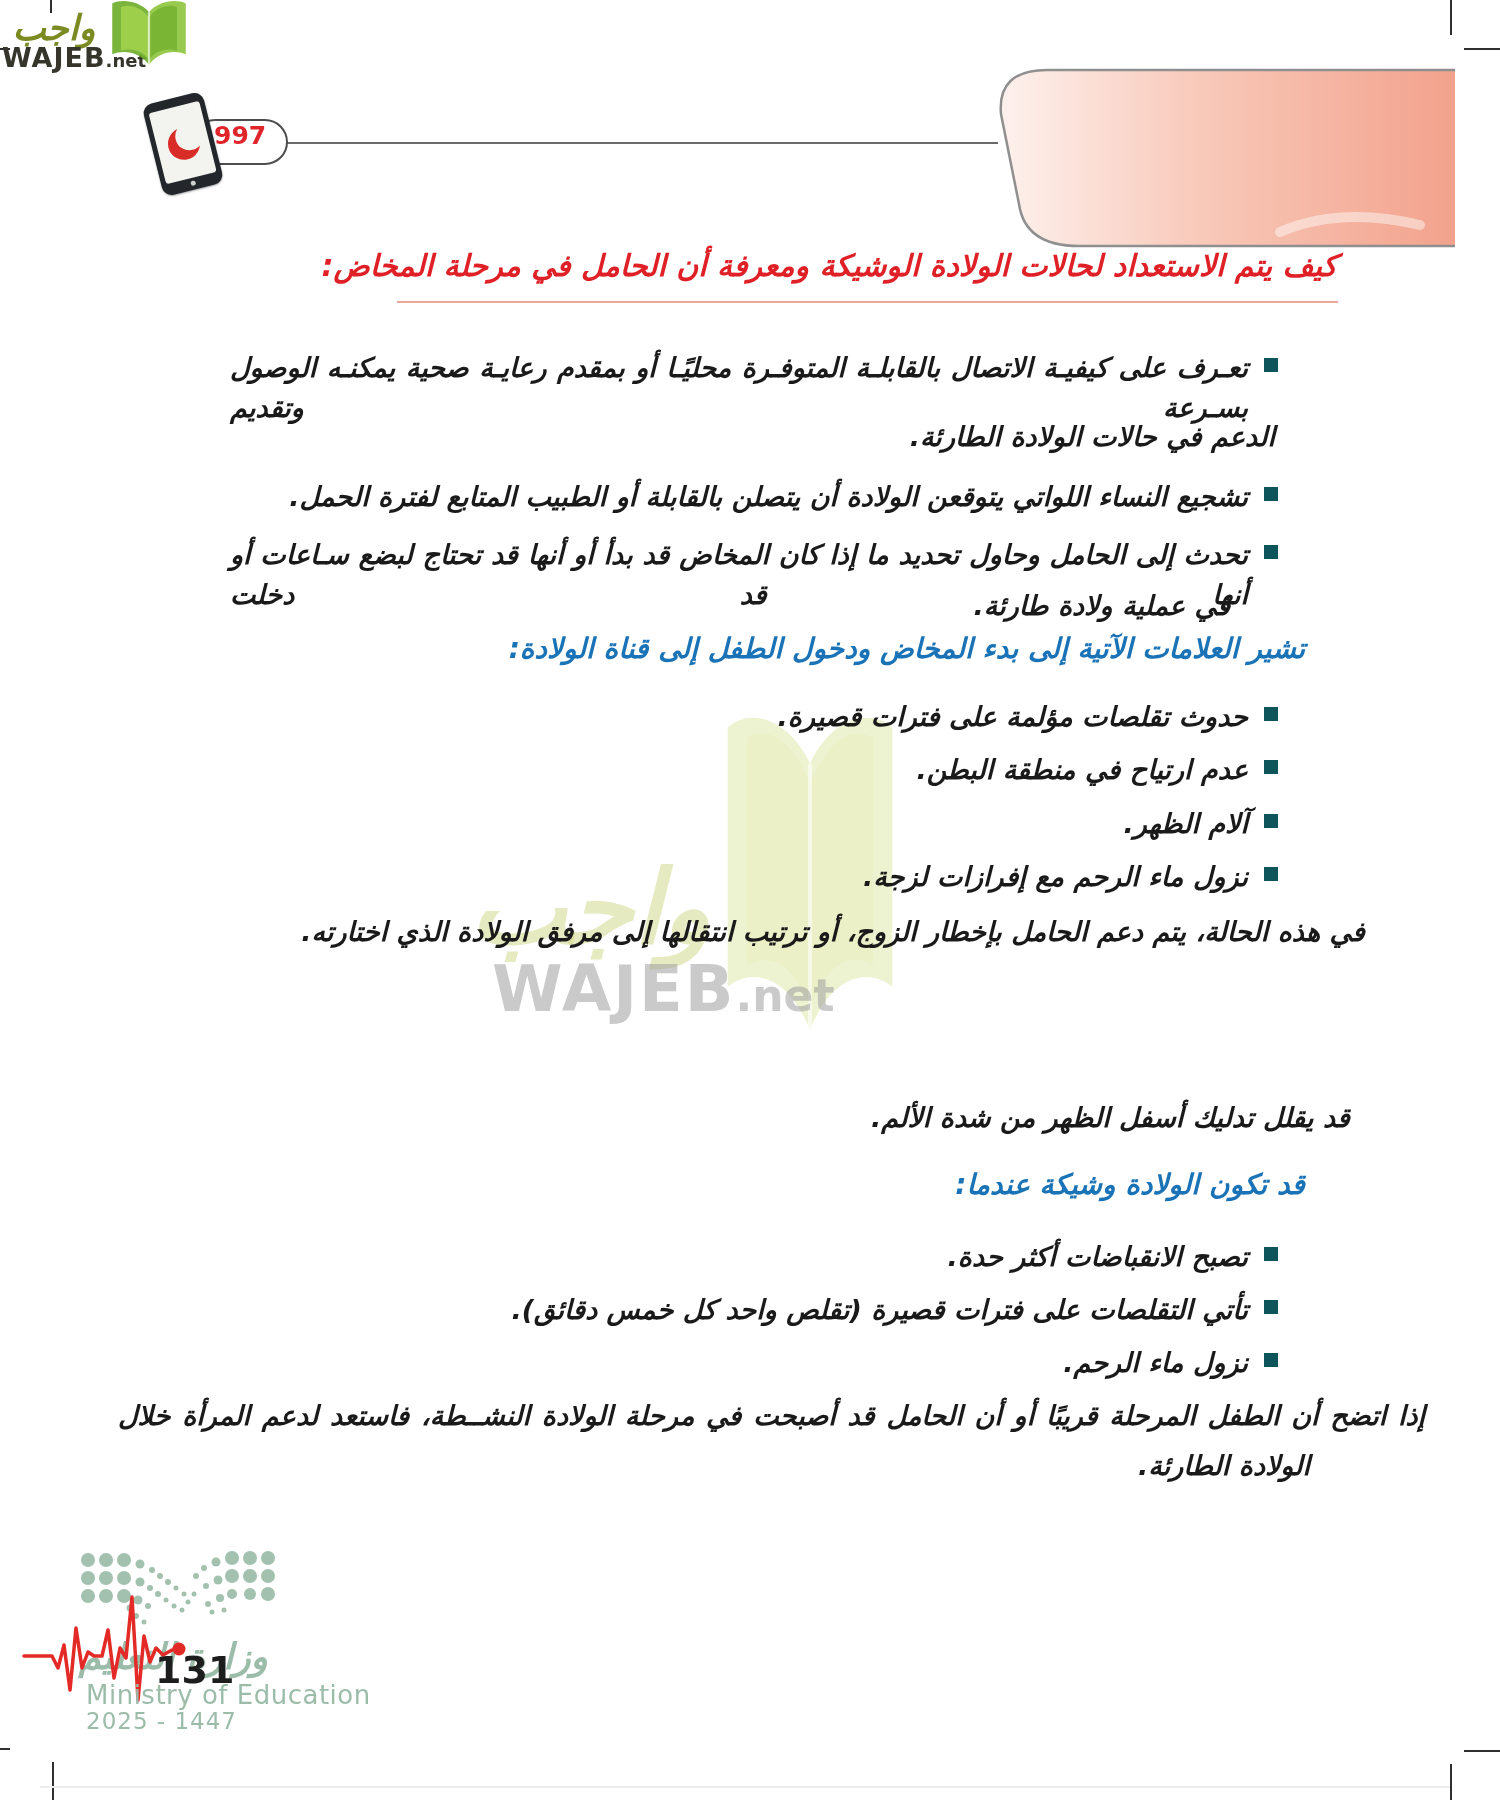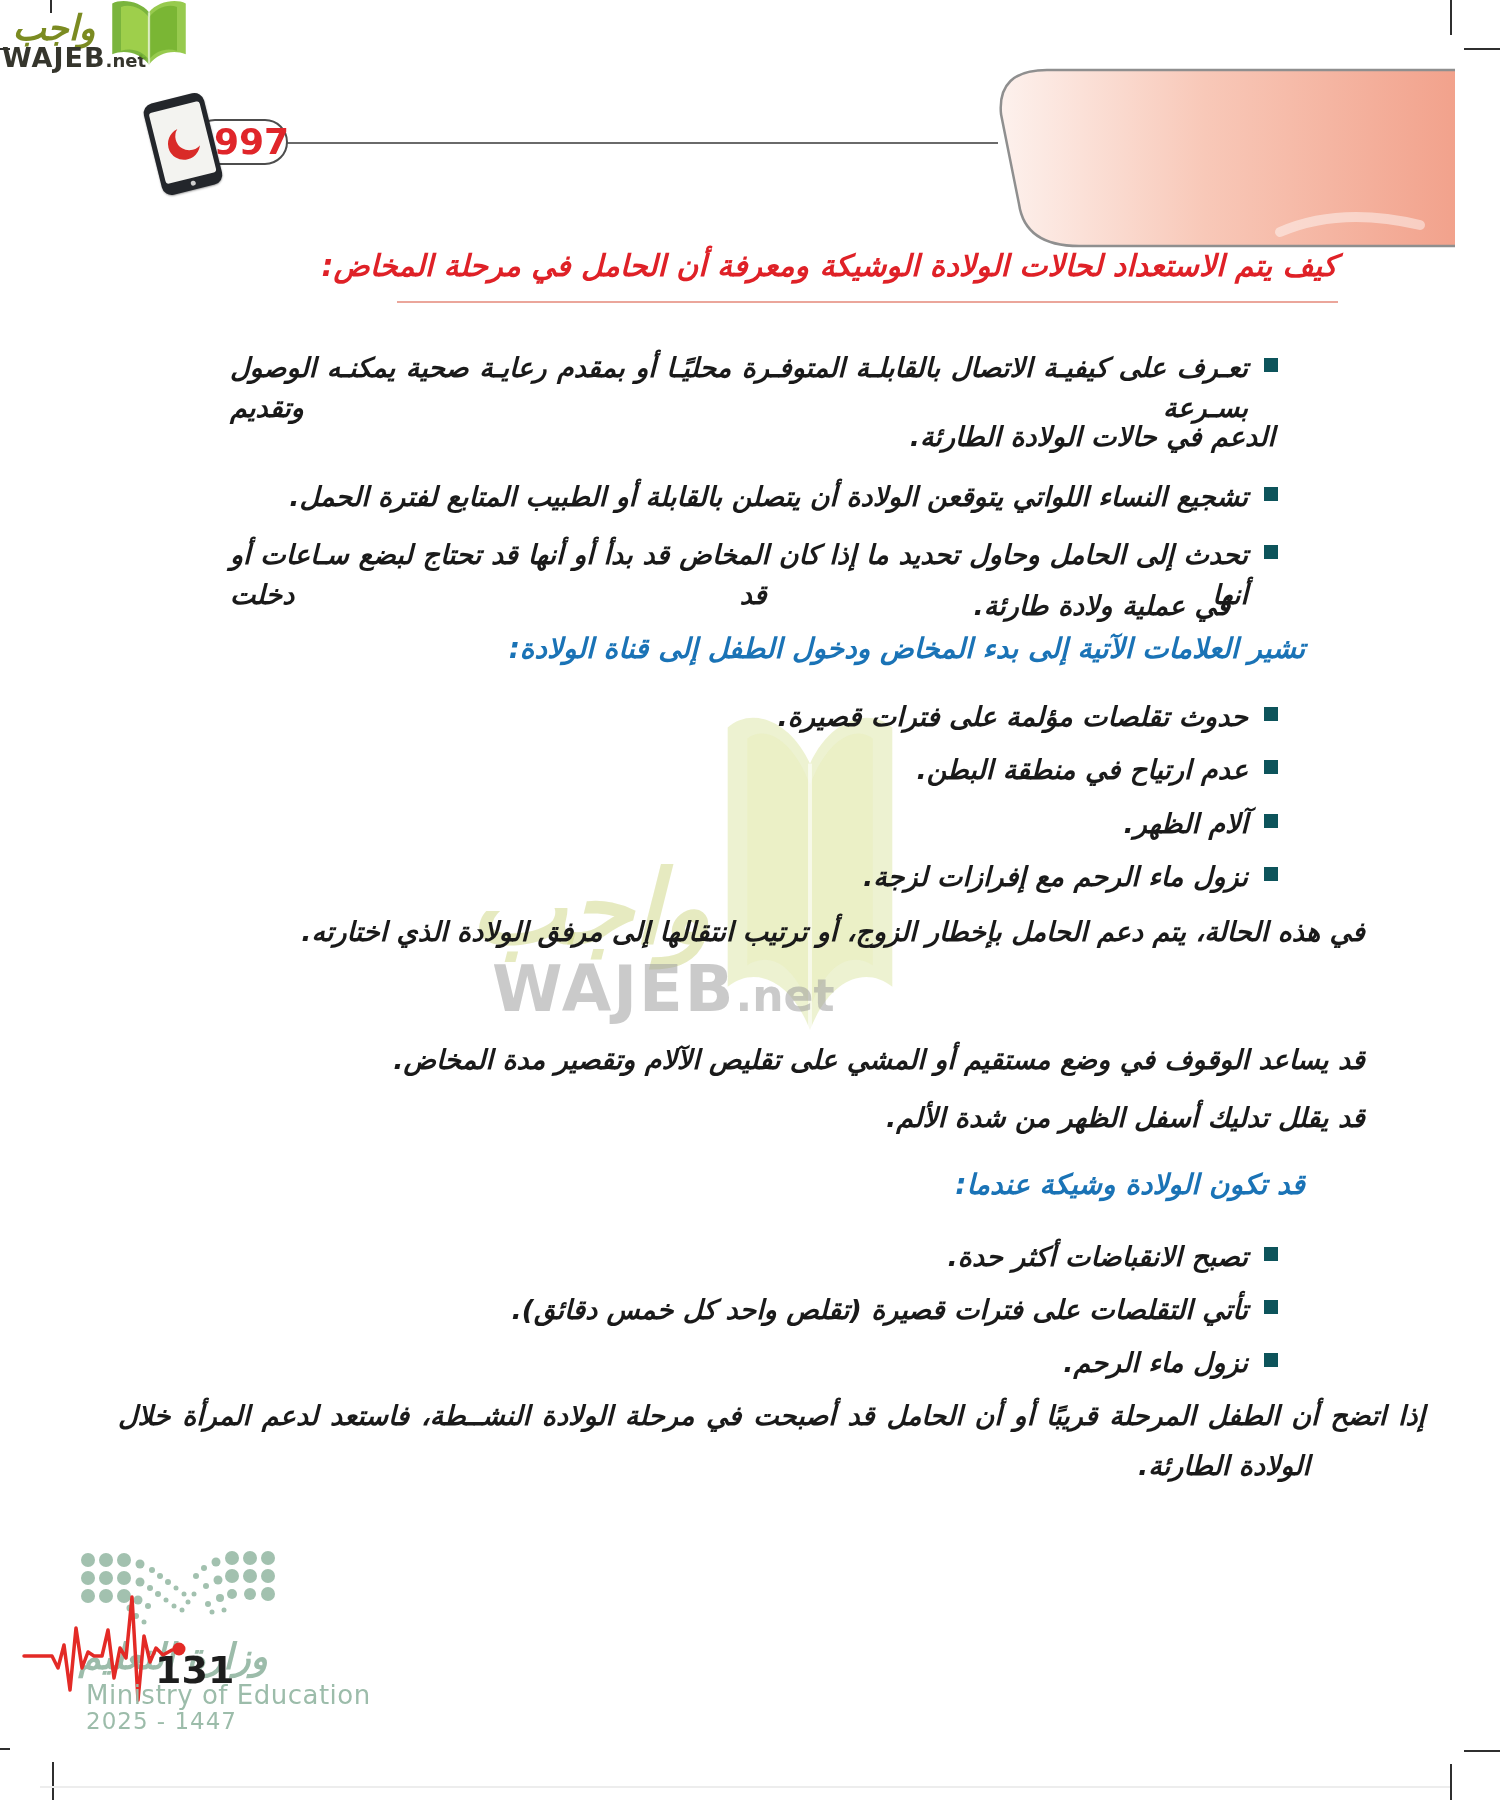--- a/index.html
+++ b/index.html
@@ -10,21 +10,21 @@
   .mark{position:absolute;background:#2f2f2f;}
   
   #logo-ar{left:6px;top:8px;width:96px;text-align:center;font-size:35px;font-weight:bold;color:#7b8b21;}
   #logo-latin{left:2px;top:42px;width:110px;text-align:center;color:#35352c;font-weight:bold;}
   #logo-latin .big{font-size:27px;letter-spacing:1px;}
   #logo-latin .small{font-size:18px;}
   #logo-book{left:103px;top:0px;}
   
   #pill{left:192px;top:119px;width:96px;height:46px;border:2.5px solid #4d4d4d;border-radius:26px;
         background:#fff;box-sizing:border-box;}
-  #pill-num{left:214px;top:121px;width:72px;text-align:right;font-size:36px;font-weight:bold;color:#e0252a;}
+  #pill-num{left:214px;top:121px;width:72px;text-align:left;font-size:25px;font-weight:bold;color:#e0252a;}
   #connector{left:286px;top:142px;width:712px;height:2px;background:#6a6a6a;}
   #phone{left:152px;top:97px;width:62px;height:94px;background:#23262b;border-radius:10px;
          transform:rotate(-14deg);box-shadow:0 1px 2px rgba(0,0,0,.35);}
   #phone-screen{position:absolute;left:5px;top:9px;right:5px;bottom:12px;background:#f3f3f0;border-radius:3px;}
   #crescent{position:absolute;left:11px;top:22px;width:32px;height:32px;border-radius:50%;background:#d92b28;}
   #crescent-cut{position:absolute;left:9px;top:-4px;width:28px;height:28px;border-radius:50%;background:#f3f3f0;}
   #phone-dot{position:absolute;left:50%;bottom:4px;width:5px;height:5px;margin-left:-2px;border-radius:50%;background:#cfcfcf;}
   
   .wm{pointer-events:none;}
   #wm-ar{left:470px;top:848px;font-size:102px;font-weight:bold;color:rgba(205,214,130,0.5);}
@@ -48,21 +48,21 @@
   #sqb1{left:1264px;top:707px;} #sqb2{left:1264px;top:760px;} #sqb3{left:1264px;top:814px;} #sqb4{left:1264px;top:867px;}
   #sqc1{left:1264px;top:1247px;} #sqc2{left:1264px;top:1300px;} #sqc3{left:1264px;top:1353px;}
   #a1l1{left:230px;top:348px;width:1018px;}
   #a1l2{right:225px;top:417px;}
   #a2l1{right:252px;top:477px;}
   #a3l1{left:230px;top:535px;width:1018px;}
   #a3l2{right:270px;top:586px;}
   #b1{right:252px;top:697px;} #b2{right:252px;top:750px;margin-left:43px;} #b3{right:252px;top:804px;} #b4{right:252px;top:857px;}
   #p-case{right:135px;top:912px;}
   #p-stand{right:135px;top:1040px;}
-  #p-massage{right:135px;top:1098px;}
+  #p-massage{right:150px;top:1098px;}
   #c1{right:252px;top:1237px;} #c2{right:252px;top:1290px;} #c3{right:252px;top:1343px;}
   #close1{left:118px;top:1396px;width:1307px;}
   #close2{right:190px;top:1446px;}
   
   #moe-dots{left:78px;top:1550px;}
   #moe-ar{right:1232px;top:1636px;font-size:36px;font-weight:bold;color:#9cbcaa;white-space:nowrap;}
   #ecg{left:0px;top:1585px;}
   #page-num{left:155px;top:1648px;font-size:38px;font-weight:bold;color:#1d1d1d;}
   #moe-en{left:86px;top:1680px;font-size:26px;color:#9cbcaa;letter-spacing:.5px;}
   #moe-years{left:86px;top:1708px;font-size:23px;color:#9cbcaa;letter-spacing:1px;}
@@ -145,21 +145,20 @@
   <div class="abs rtl body-txt" id="b1">حدوث تقلصات مؤلمة على فترات قصيرة.</div>
   <span class="sq" id="sqb2"></span>
   <div class="abs rtl body-txt" id="b2">عدم ارتياح في منطقة البطن.</div>
   <span class="sq" id="sqb3"></span>
   <div class="abs rtl body-txt" id="b3">آلام الظهر.</div>
   <span class="sq" id="sqb4"></span>
   <div class="abs rtl body-txt" id="b4">نزول ماء الرحم مع إفرازات لزجة.</div>
 
   <div class="abs rtl body-txt" id="p-case">في هذه الحالة، يتم دعم الحامل بإخطار الزوج، أو ترتيب انتقالها إلى مرفق الولادة الذي اختارته.</div>
 
-  <div class="abs rtl body-txt" id="p-stand">قد يساعد الوقوف في وضع مستقيم أو المشي على تقليص الآلام وتقصير مدة المخاض.</div>
   <div class="abs rtl body-txt" id="p-massage">قد يقلل تدليك أسفل الظهر من شدة الألم.</div>
 
   <div class="abs rtl bluehead" id="h-blue3">قد تكون الولادة وشيكة عندما:</div>
   <span class="sq" id="sqc1"></span>
   <div class="abs rtl body-txt" id="c1">تصبح الانقباضات أكثر حدة.</div>
   <span class="sq" id="sqc2"></span>
   <div class="abs rtl body-txt" id="c2">تأتي التقلصات على فترات قصيرة (تقلص واحد كل خمس دقائق).</div>
   <span class="sq" id="sqc3"></span>
   <div class="abs rtl body-txt" id="c3">نزول ماء الرحم.</div>
 

